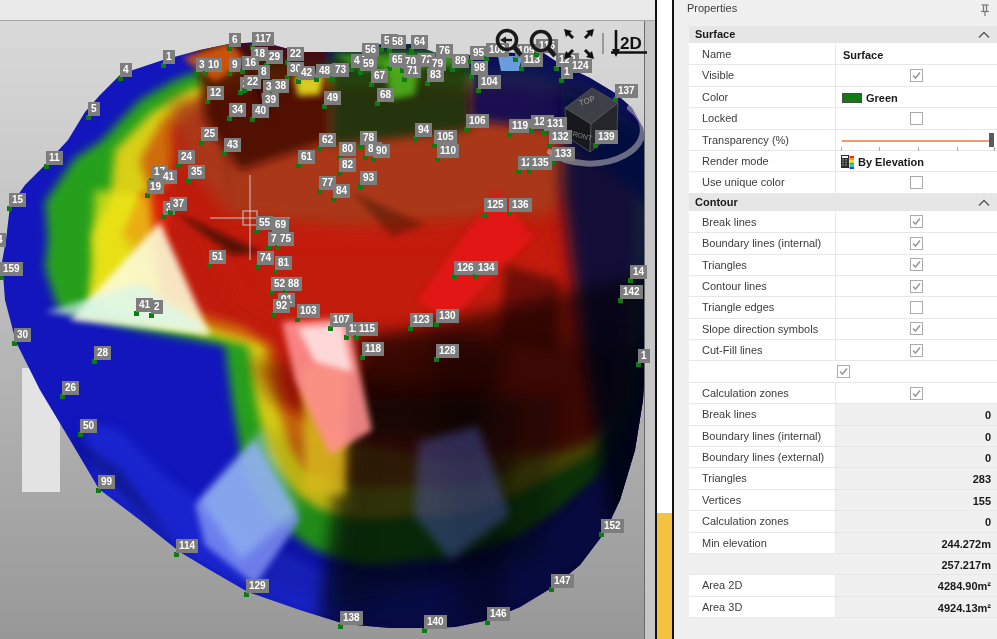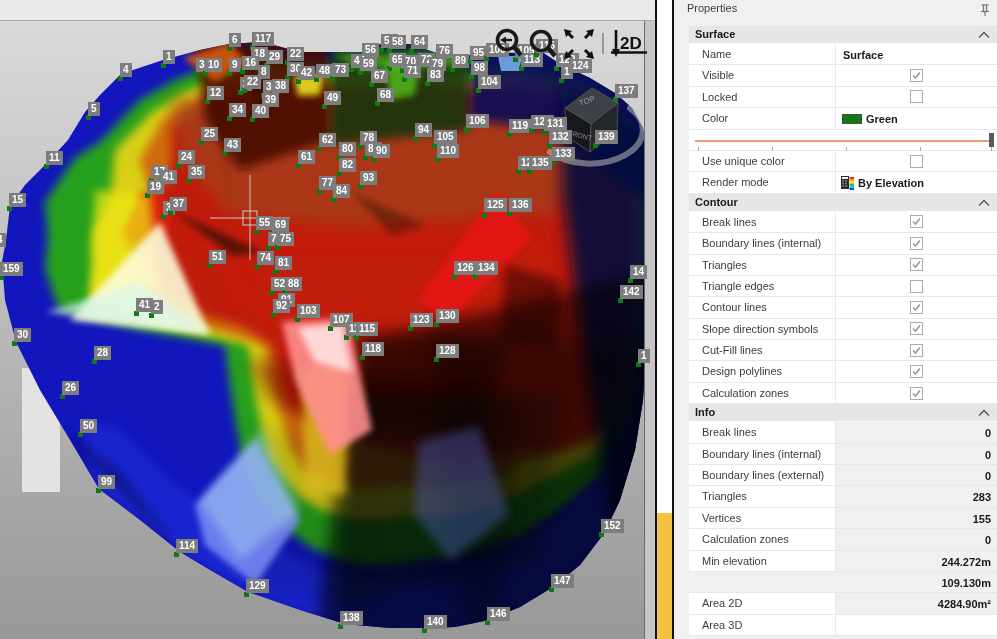--- a/index.html
+++ b/index.html
@@ -450,46 +450,41 @@
         <div class="rl">Visible</div>
         <div class="val c">
           <span class="cb">
             <svg width="11" height="11" viewBox="0 0 11 11">
               <polyline points="2,5.5 4.5,8 9,2.5" stroke="#9a9a9a" fill="none" stroke-width="1.6"></polyline>
             </svg>
           </span>
         </div>
       </div>
 <div class="row">
-        <div class="rl">Locked</div>
-        <div class="val c">
-          <span class="cb"></span>
-        </div>
-      </div>
-<div class="row">
         <div class="rl">Color</div>
         <div class="val"><span class="sw"></span><span class="bv">Green</span></div>
       </div>
 <div class="row">
+        <div class="rl">Locked</div>
+        <div class="val c">
+          <span class="cb"></span>
+        </div>
+      </div>
+<div class="row">
+        <div class="rl">Transparency (%)</div>
         <div class="val">
           <div style="position:relative;width:100%;height:100%">
             <div style="position:absolute;left:6px;right:5px;top:10px;height:2px;background:#f09a72"></div>
             <div style="position:absolute;right:3px;top:3px;width:5px;height:14px;background:#5a5a66"></div>
             <div style="position:absolute;left:3%;top:17px;width:1px;height:4px;background:#aaa"></div>
             <div style="position:absolute;left:27%;top:17px;width:1px;height:4px;background:#aaa"></div>
             <div style="position:absolute;left:51%;top:17px;width:1px;height:4px;background:#aaa"></div>
             <div style="position:absolute;left:75%;top:17px;width:1px;height:4px;background:#aaa"></div>
             <div style="position:absolute;left:98%;top:17px;width:1px;height:4px;background:#aaa"></div>
           </div>
-        </div>
-      </div>
-<div class="row">
-        <div class="rl">Use unique color</div>
-        <div class="val c">
-          <span class="cb"></span>
         </div>
       </div>
 <div class="row">
         <div class="rl">Render mode</div>
         <div class="val"><span style="padding-left:5px"><svg width="13" height="14" viewBox="0 0 13 14" style="vertical-align:-3px">
               <rect x="0" y="0" width="8" height="13" fill="#2b2b2b"></rect>
               <rect x="1" y="1" width="6" height="2" fill="#f5f5f5"></rect>
               <g fill="#777">
                 <rect x="1" y="4" width="2" height="1.6"></rect>
                 <rect x="4" y="4" width="2" height="1.6"></rect>
@@ -501,20 +496,26 @@
               <g>
                 <rect x="8.5" y="1" width="4.5" height="2.2" fill="#ff2020"></rect>
                 <rect x="8.5" y="3.2" width="4.5" height="2.2" fill="#ff9000"></rect>
                 <rect x="8.5" y="5.4" width="4.5" height="2.2" fill="#ffe800"></rect>
                 <rect x="8.5" y="7.6" width="4.5" height="2.2" fill="#20c020"></rect>
                 <rect x="8.5" y="9.8" width="4.5" height="2.2" fill="#20c8e8"></rect>
                 <rect x="8.5" y="12" width="4.5" height="2" fill="#2040ff"></rect>
               </g>
             </svg></span><span class="bv" style="padding-left:4px">By Elevation</span></div>
       </div>
+<div class="row">
+        <div class="rl">Use unique color</div>
+        <div class="val c">
+          <span class="cb"></span>
+        </div>
+      </div>
 <div class="band">
         <span class="bandt">Contour</span>
         <span class="bandc"><svg width="12" height="8" viewBox="0 0 12 8">
             <polyline points="1,6.5 6,1.5 11,6.5" stroke="#555" fill="none" stroke-width="1.4"></polyline>
           </svg></span>
       </div>
 <div class="row">
         <div class="rl">Break lines</div>
         <div class="val c">
           <span class="cb">
@@ -538,80 +539,73 @@
         <div class="rl">Triangles</div>
         <div class="val c">
           <span class="cb">
             <svg width="11" height="11" viewBox="0 0 11 11">
               <polyline points="2,5.5 4.5,8 9,2.5" stroke="#9a9a9a" fill="none" stroke-width="1.6"></polyline>
             </svg>
           </span>
         </div>
       </div>
 <div class="row">
+        <div class="rl">Contour lines</div>
+        <div class="val c">
+          <span class="cb">
+            <svg width="11" height="11" viewBox="0 0 11 11">
+              <polyline points="2,5.5 4.5,8 9,2.5" stroke="#9a9a9a" fill="none" stroke-width="1.6"></polyline>
+            </svg>
+          </span>
+        </div>
+      </div>
+<div class="row">
         <div class="rl">Triangle edges</div>
         <div class="val c">
           <span class="cb"></span>
         </div>
       </div>
 <div class="row">
-        <div class="rl">Contour lines</div>
-        <div class="val c">
-          <span class="cb">
-            <svg width="11" height="11" viewBox="0 0 11 11">
-              <polyline points="2,5.5 4.5,8 9,2.5" stroke="#9a9a9a" fill="none" stroke-width="1.6"></polyline>
-            </svg>
-          </span>
-        </div>
-      </div>
-<div class="row">
         <div class="rl">Slope direction symbols</div>
         <div class="val c">
           <span class="cb">
             <svg width="11" height="11" viewBox="0 0 11 11">
               <polyline points="2,5.5 4.5,8 9,2.5" stroke="#9a9a9a" fill="none" stroke-width="1.6"></polyline>
             </svg>
           </span>
         </div>
       </div>
 <div class="row">
         <div class="rl">Cut-Fill lines</div>
         <div class="val c">
           <span class="cb">
             <svg width="11" height="11" viewBox="0 0 11 11">
               <polyline points="2,5.5 4.5,8 9,2.5" stroke="#9a9a9a" fill="none" stroke-width="1.6"></polyline>
             </svg>
           </span>
         </div>
       </div>
 <div class="row">
-        <div class="rl">Design polylines</div>
         <div class="val c">
           <span class="cb">
             <svg width="11" height="11" viewBox="0 0 11 11">
               <polyline points="2,5.5 4.5,8 9,2.5" stroke="#9a9a9a" fill="none" stroke-width="1.6"></polyline>
             </svg>
           </span>
         </div>
       </div>
 <div class="row">
         <div class="rl">Calculation zones</div>
         <div class="val c">
           <span class="cb">
             <svg width="11" height="11" viewBox="0 0 11 11">
               <polyline points="2,5.5 4.5,8 9,2.5" stroke="#9a9a9a" fill="none" stroke-width="1.6"></polyline>
             </svg>
           </span>
         </div>
-      </div>
-<div class="band">
-        <span class="bandt">Info</span>
-        <span class="bandc"><svg width="12" height="8" viewBox="0 0 12 8">
-            <polyline points="1,6.5 6,1.5 11,6.5" stroke="#555" fill="none" stroke-width="1.4"></polyline>
-          </svg></span>
       </div>
 <div class="row">
         <div class="rl">Break lines</div>
         <div class="val gv"><span class="bv iv">0</span></div>
       </div>
 <div class="row">
         <div class="rl">Boundary lines (internal)</div>
         <div class="val gv"><span class="bv iv">0</span></div>
       </div>
 <div class="row">
@@ -628,22 +622,23 @@
       </div>
 <div class="row">
         <div class="rl">Calculation zones</div>
         <div class="val gv"><span class="bv iv">0</span></div>
       </div>
 <div class="row">
         <div class="rl">Min elevation</div>
         <div class="val gv"><span class="bv iv">244.272m</span></div>
       </div>
 <div class="row">
-        <div class="val gv"><span class="bv iv">109.130m</span></div>
+        <div class="val gv"><span class="bv iv">257.217m</span></div>
       </div>
 <div class="row">
         <div class="rl">Area 2D</div>
         <div class="val gv"><span class="bv iv">4284.90m²</span></div>
       </div>
 <div class="row">
         <div class="rl">Area 3D</div>
+        <div class="val gv"><span class="bv iv">4924.13m²</span></div>
       </div>
 </div>
 </div>
 </body></html>

